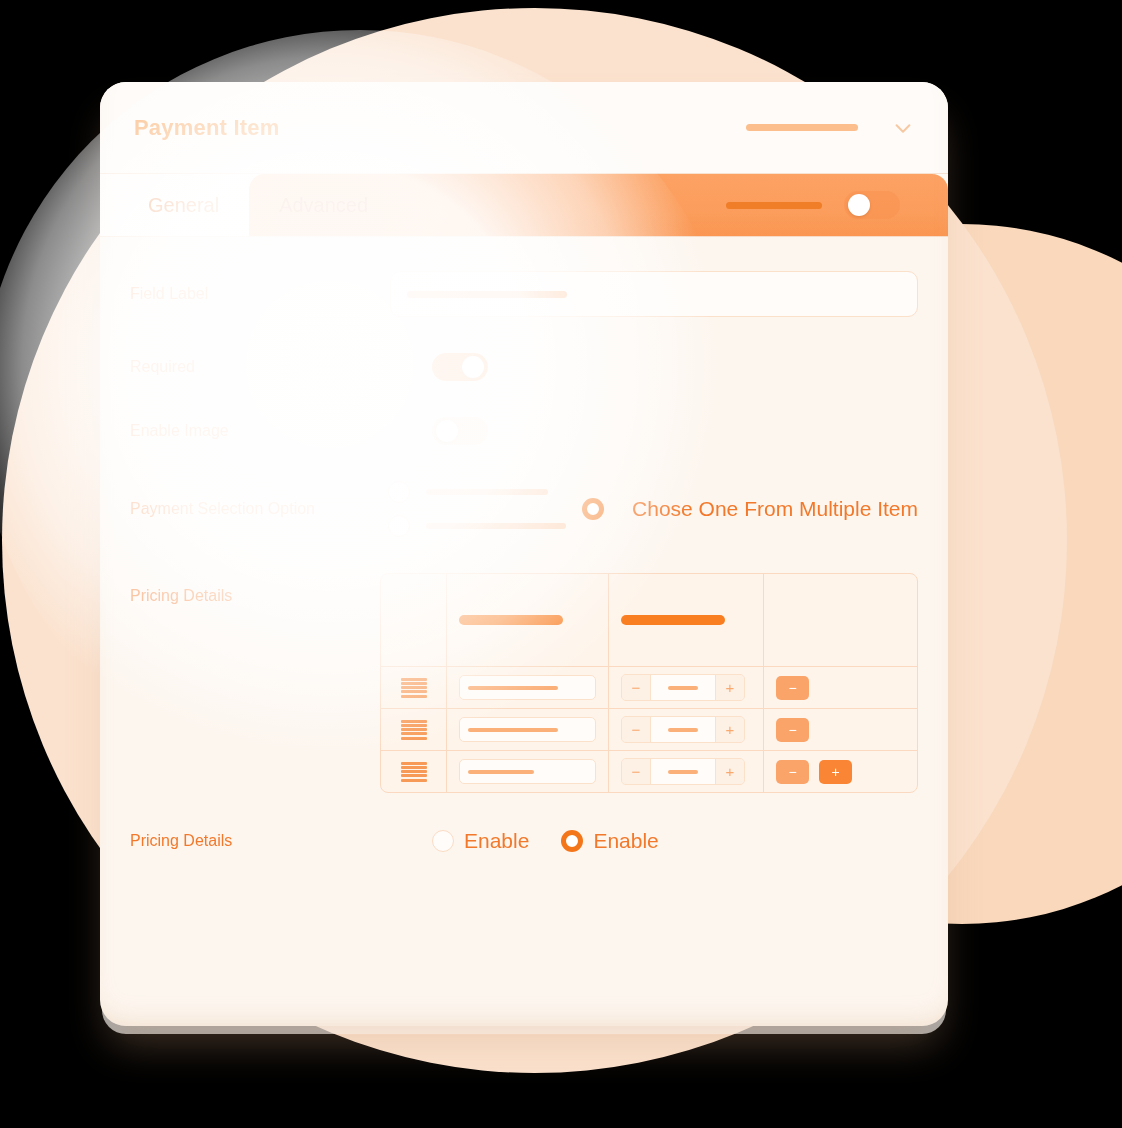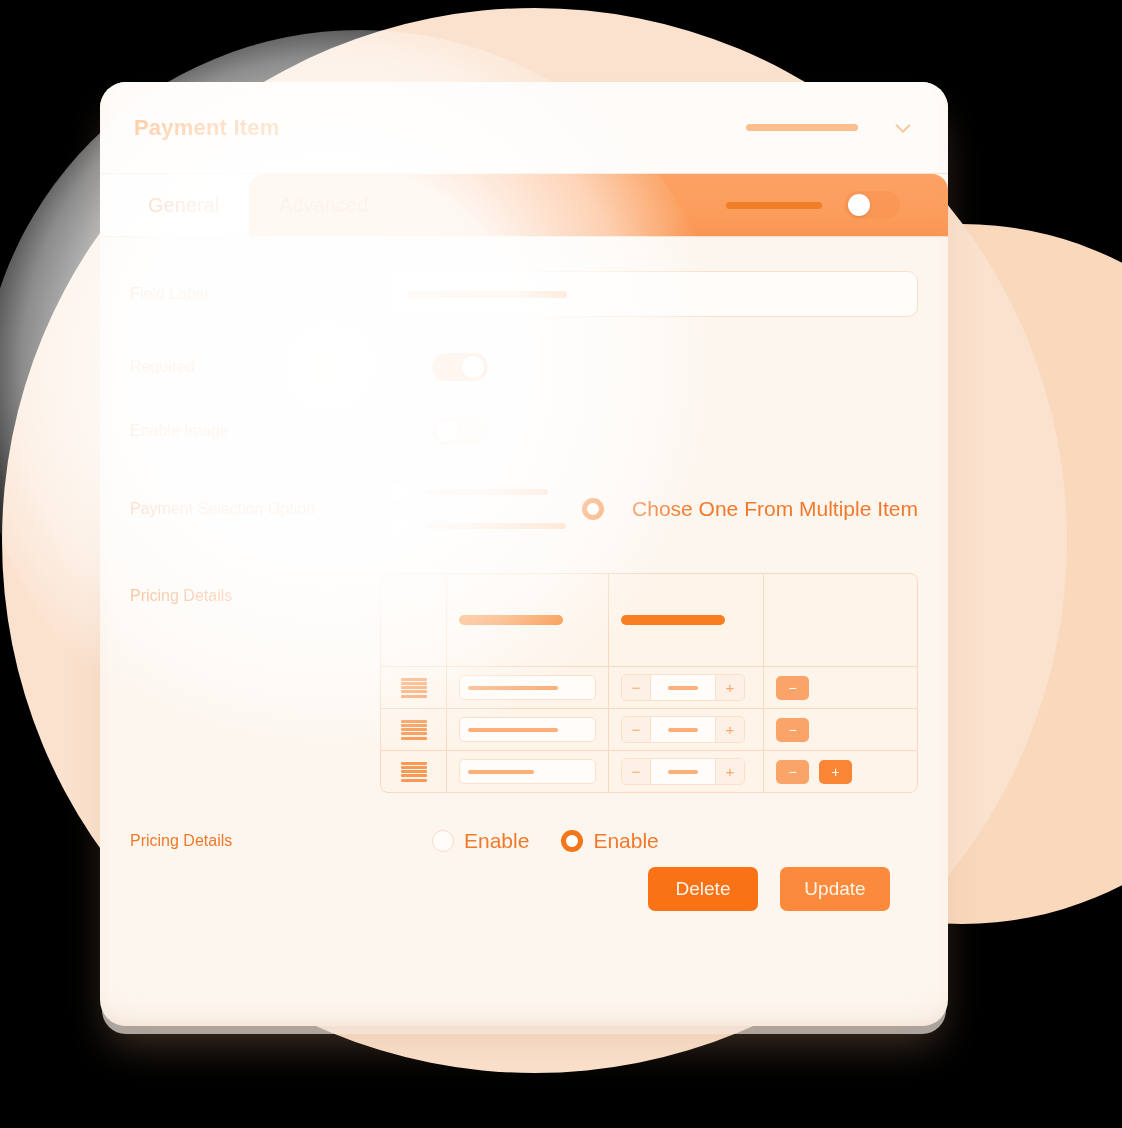--- a/index.html
+++ b/index.html
@@ -477,24 +477,20 @@
             <span class="radio"></span>
             <span class="opt-text">Enable</span>
           </span>
           <span class="opt">
             <span class="radio checked"></span>
             <span class="opt-text">Enable</span>
           </span>
         </div>
       </div>
 
-      <div class="actions">
-        <button class="btn btn-delete">Delete</button>
-        <button class="btn btn-update">Update</button>
-      </div>
 
     </div>
 
     <div class="card-shade"></div>
   </div>
 
   <div class="glow"></div>
 
 </div>
 

